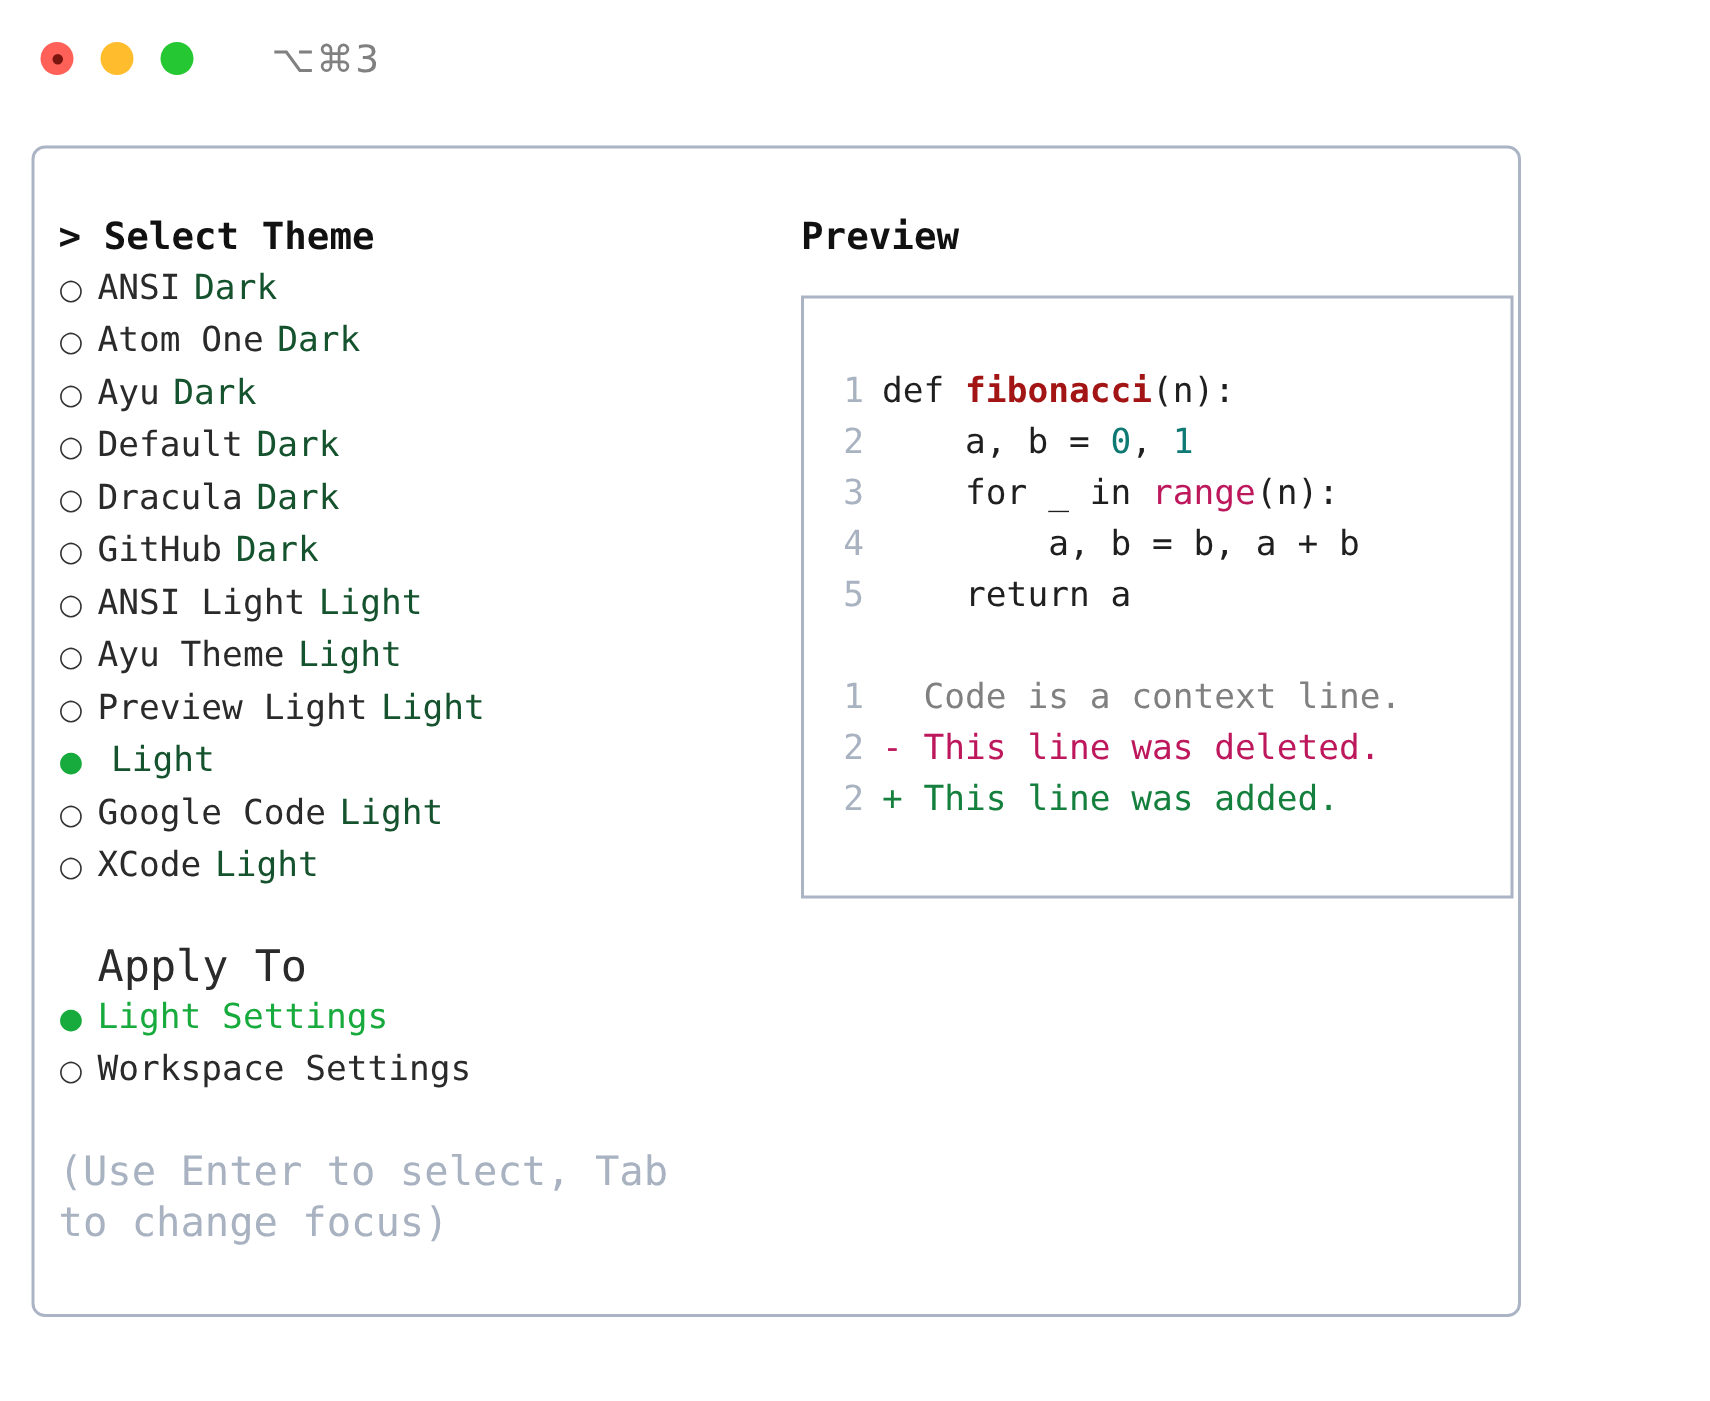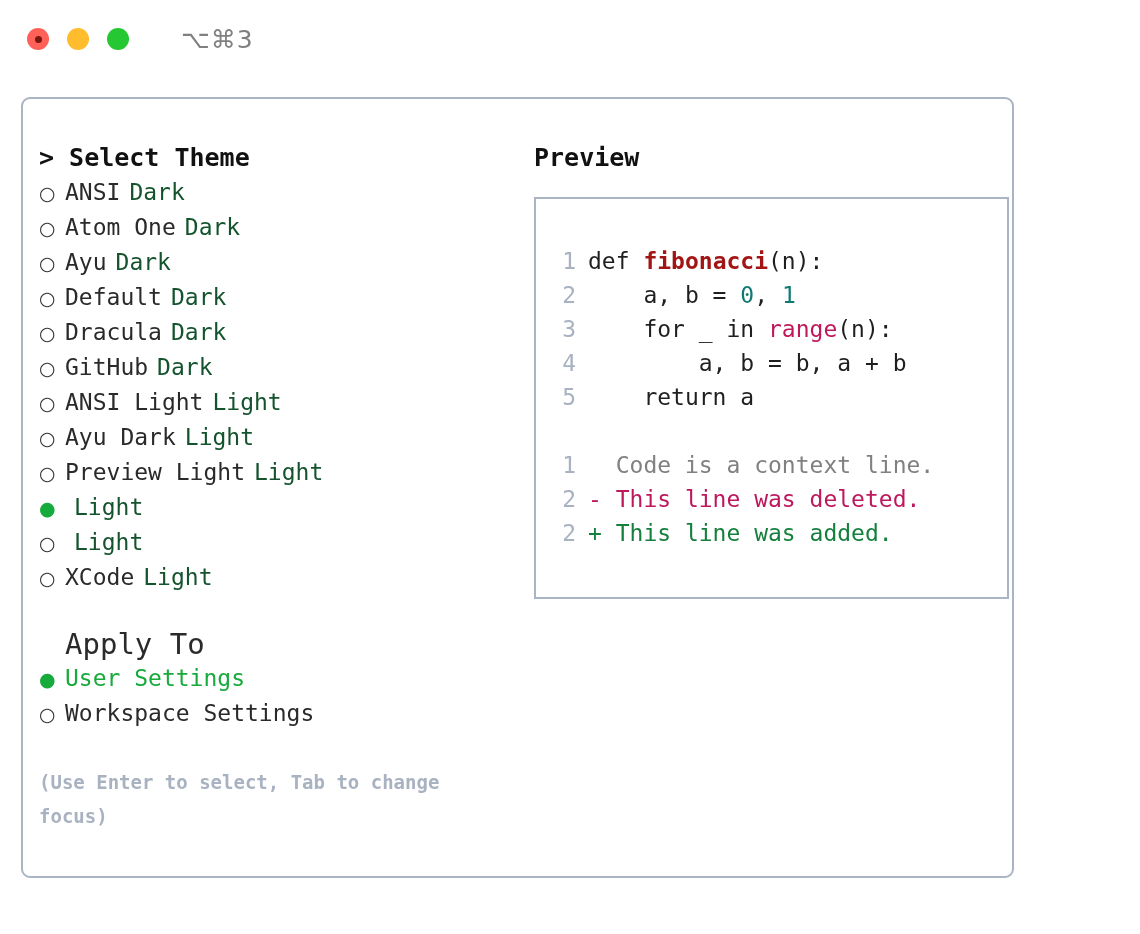--- a/index.html
+++ b/index.html
@@ -132,25 +132,24 @@
     color: #2a2a2a;
     line-height: 34px;
     margin-top: 32px;
     padding-left: 26px;
     white-space: pre;
   }
 
   .hint {
     margin-top: 34px;
     color: #a8b2c0;
-    font-size: 19px;
+    font-size: 27px;
     line-height: 34px;
     width: 420px;
     white-space: normal;
-    font-weight: bold;
   }
 
   
   .right-col {
     position: absolute;
     left: 479px;
     top: 42px;
     width: 500px;
     margin-left: 32px;
   }
@@ -223,31 +222,31 @@
         <div class="section-title">&gt; Select Theme</div>
 
         <div class="opt-list" id="theme-list">
             <div class="opt-row"><span class="bullet">○</span><span class="opt-label">ANSI</span><span class="opt-badge">Dark</span></div>
             <div class="opt-row"><span class="bullet">○</span><span class="opt-label">Atom One</span><span class="opt-badge">Dark</span></div>
             <div class="opt-row"><span class="bullet">○</span><span class="opt-label">Ayu</span><span class="opt-badge">Dark</span></div>
             <div class="opt-row"><span class="bullet">○</span><span class="opt-label">Default</span><span class="opt-badge">Dark</span></div>
             <div class="opt-row"><span class="bullet">○</span><span class="opt-label">Dracula</span><span class="opt-badge">Dark</span></div>
             <div class="opt-row"><span class="bullet">○</span><span class="opt-label">GitHub</span><span class="opt-badge">Dark</span></div>
             <div class="opt-row"><span class="bullet">○</span><span class="opt-label">ANSI Light</span><span class="opt-badge">Light</span></div>
-            <div class="opt-row"><span class="bullet">○</span><span class="opt-label">Ayu Dark</span><span class="opt-badge">Light</span></div>
+            <div class="opt-row"><span class="bullet">○</span><span class="opt-label">Ayu Theme</span><span class="opt-badge">Light</span></div>
             <div class="opt-row"><span class="bullet">○</span><span class="opt-label">Preview Light</span><span class="opt-badge">Light</span></div>
             <div class="opt-row sel"><span class="bullet sel">●</span><span class="opt-badge">Light</span></div>
-            <div class="opt-row"><span class="bullet">○</span><span class="opt-badge">Light</span></div>
+            <div class="opt-row"><span class="bullet">○</span><span class="opt-label">Google Code</span><span class="opt-badge">Light</span></div>
             <div class="opt-row"><span class="bullet">○</span><span class="opt-label">XCode</span><span class="opt-badge">Light</span></div>
           </div>
 
         <div class="apply-head">Apply To</div>
 
         <div class="opt-list" id="apply-list">
-            <div class="opt-row sel"><span class="bullet sel">●</span><span class="opt-label">User Settings</span></div>
+            <div class="opt-row sel"><span class="bullet sel">●</span><span class="opt-label">Light Settings</span></div>
             <div class="opt-row"><span class="bullet">○</span><span class="opt-label">Workspace Settings</span></div>
           </div>
 
         <div class="hint">(Use Enter to select, Tab to change focus)</div>
       </div>
 
       <div class="right-col">
         <div class="preview-title">Preview</div>
 
         <div class="preview-box">

